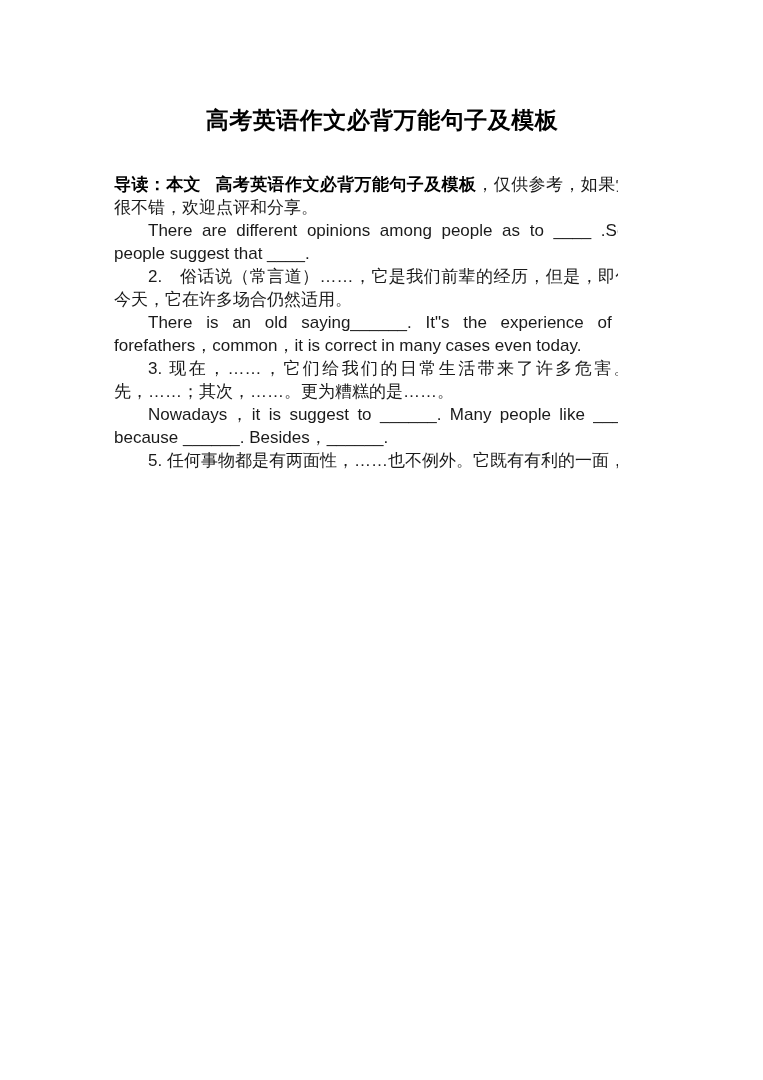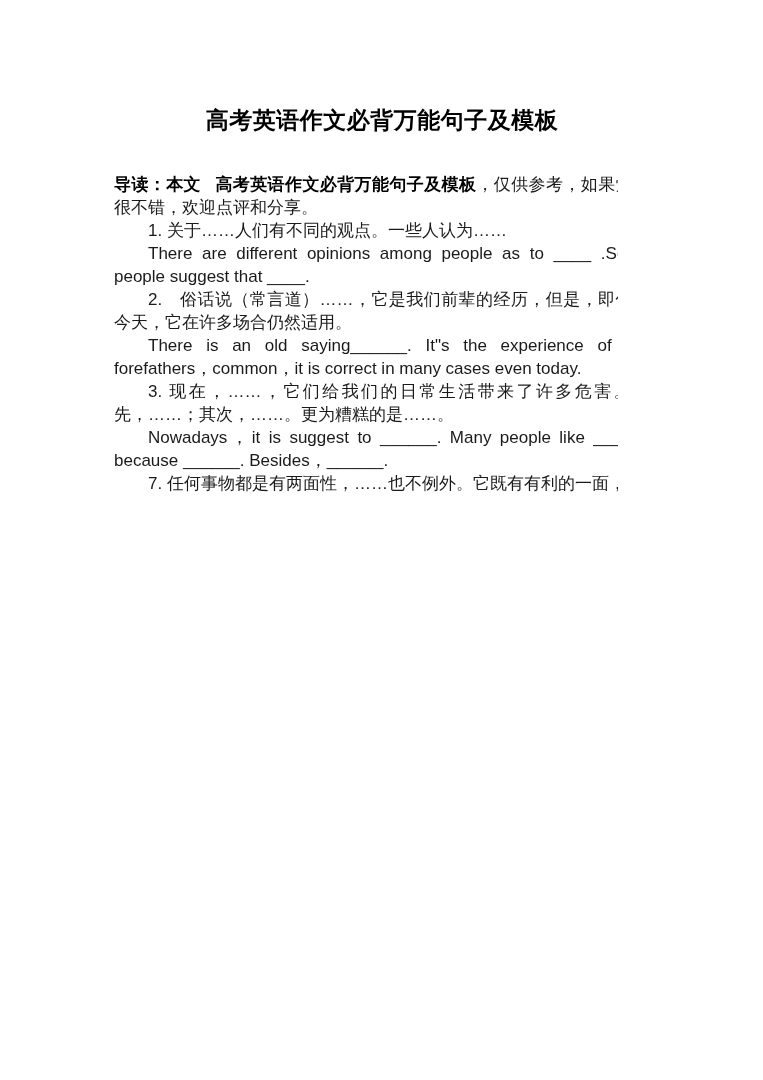--- a/index.html
+++ b/index.html
@@ -70,26 +70,25 @@
 <body>
 
 <div class="page">
   <div class="content">
 
     <h1 class="doc-title">高考英语作文必背万能句子及模板</h1>
 
     <p class="para para-intro"><span class="lead-label">导读：本文</span><span class="lead-gap"></span><span class="lead-title">高考英语作文必背万能句子及模板</span><span class="lead-rest">，仅供参考，如果觉得很不错，欢迎点评和分享。</span></p>
 
 
-    <p class="para para-cn">1. 关于……人们有不同的观点。一些人认为……</p>
     <p class="para para-en">There are different opinions among people as to ____ .Some people suggest that ____.</p>
 
     <p class="para para-cn">2.　俗话说（常言道）……，它是我们前辈的经历，但是，即使在今天，它在许多场合仍然适用。</p>
     <p class="para para-en">There is an old saying______. It"s the experience of our forefathers，common，it is correct in many cases even today.</p>
 
     <p class="para para-cn">3. 现在，……，它们给我们的日常生活带来了许多危害。首先，……；其次，……。更为糟糕的是……。</p>
 
     <p class="para para-en">Nowadays，it is suggest to ______. Many people like ______ because ______. Besides，______.</p>
 
-    <p class="para para-cn">7. 任何事物都是有两面性，……也不例外。它既有有利的一面，</p>
+    <p class="para para-cn">5. 任何事物都是有两面性，……也不例外。它既有有利的一面，</p>
 
   </div>
 </div>
 
 </body></html>

